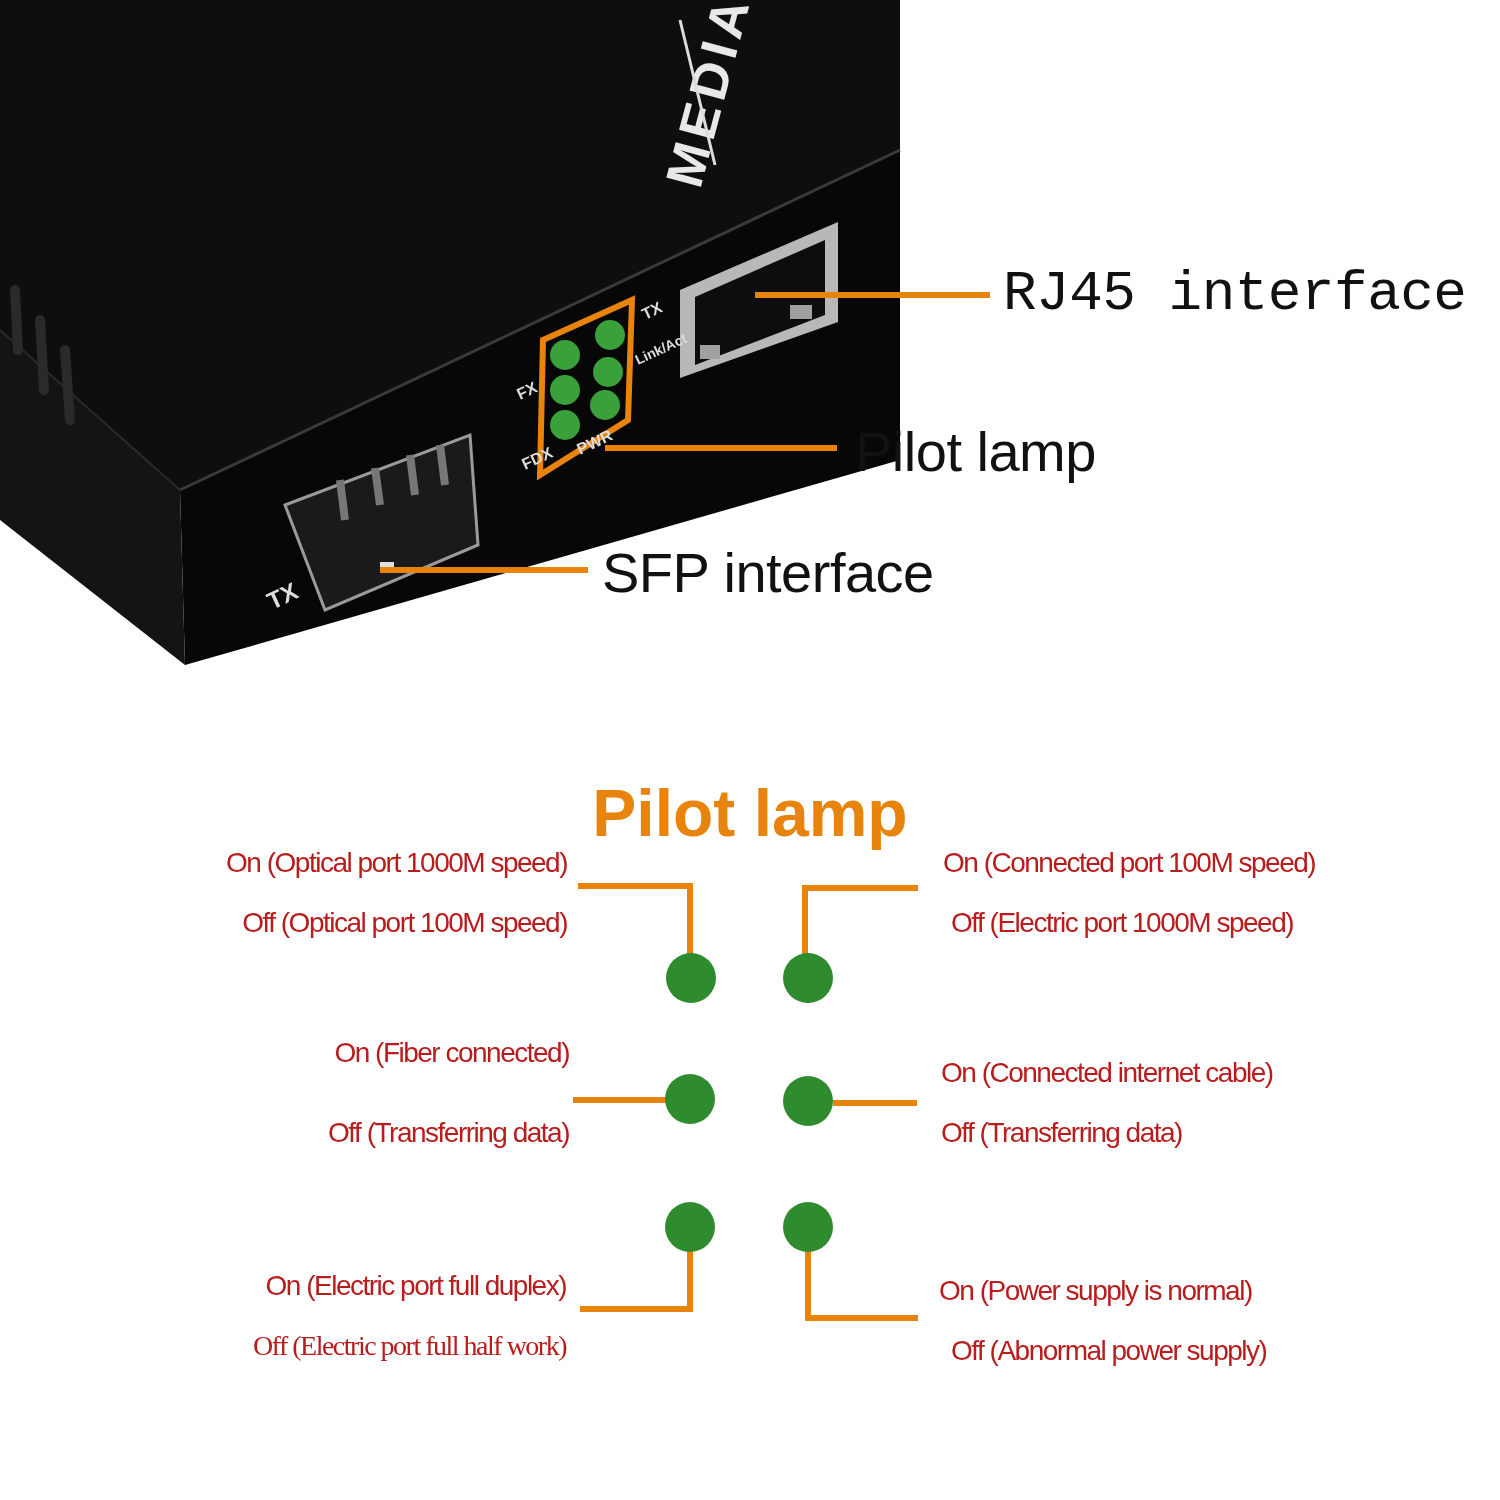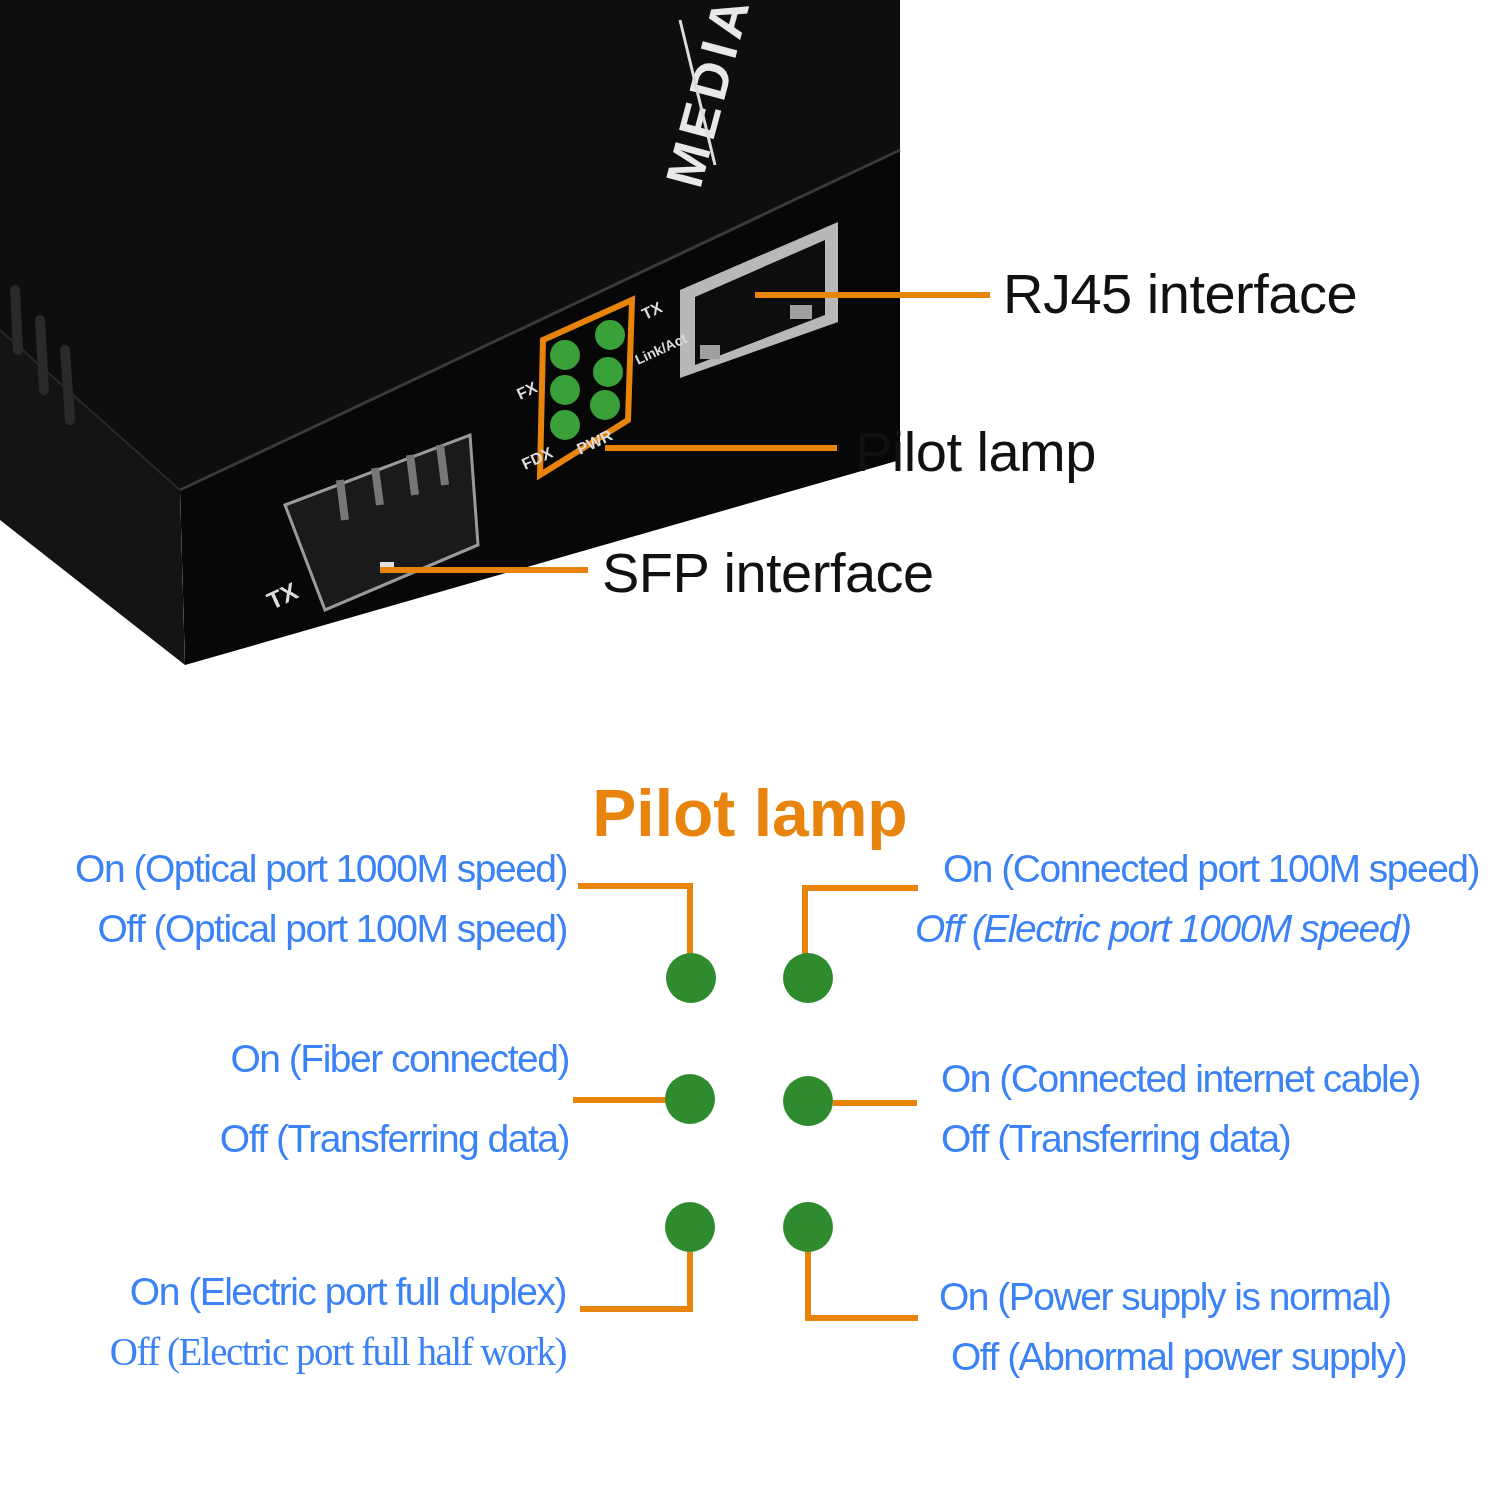--- a/index.html
+++ b/index.html
@@ -1,18 +1,18 @@
 <!DOCTYPE html>
 <html><head>
 <meta charset="utf-8">
 <style>
   html, body { margin: 0; padding: 0; background: #ffffff; }
   body { width: 1500px; height: 1500px; position: relative; overflow: hidden; font-family: "Liberation Sans", sans-serif; }
   .abs { position: absolute; }
-  .lbl { position: absolute; color: #3b82f6; font-size: 39px; letter-spacing: -1.5px; white-space: nowrap; line-height: 1; }
+  .lbl { position: absolute; color: #b91c1c; font-size: 28px; letter-spacing: -1.5px; white-space: nowrap; line-height: 1; }
   .callout { position: absolute; color: #111; font-size: 56px; letter-spacing: -0.5px; white-space: nowrap; line-height: 1; }
   .title { position: absolute; left: 0; width: 1500px; text-align: center; top: 780px; font-size: 66px; font-weight: bold; line-height: 1; }
   .right { text-align: right; }
 </style>
 </head>
 <body>
 
 <svg class="abs" style="left:0;top:0" width="1500" height="700">
 
   <polygon points="0,0 900,0 900,150 180,490 0,330" fill="#0e0e0e"></polygon>
@@ -65,21 +65,21 @@
     </g>
     <rect x="380" y="562" width="14" height="10" fill="#e0e0e0"></rect>
     <text x="0" y="0" transform="translate(272,610) rotate(-25)" fill="#ddd" font-family="Liberation Sans, sans-serif" font-size="24" font-weight="bold">TX</text>
   </g>
 
   <line x1="755" y1="295" x2="990" y2="295" stroke="#e8830c" stroke-width="6"></line>
   <line x1="605" y1="448" x2="837" y2="448" stroke="#e8830c" stroke-width="6"></line>
   <line x1="380" y1="570" x2="588" y2="570" stroke="#e8830c" stroke-width="6"></line>
 </svg>
 
-<div class="callout" style="left:1003px;top:266px;">RJ45 interface</div>
+<div class="callout" style="left:1003px;top:266px;font-family:Liberation Mono, monospace;">RJ45 interface</div>
 <div class="callout" style="left:855px;top:424px;">Pilot lamp</div>
 <div class="callout" style="left:602px;top:545px;">SFP interface</div>
 
 <div class="title" style="color:#e8830c;">Pilot lamp</div>
 
 <svg class="abs" style="left:0;top:840px" width="1500" height="520">
   <g fill="none" stroke="#e8830c" stroke-width="6">
     <polyline points="578,46 690,46 690,115"></polyline>
     <polyline points="918,48 805,48 805,115"></polyline>
     <polyline points="573,260 668,260"></polyline>
@@ -100,19 +100,19 @@
 <div class="lbl right" style="right:933px;top:849px;">On (Optical port 1000M speed)</div>
 <div class="lbl right" style="right:933px;top:909px;">Off (Optical port 100M speed)</div>
 
 <div class="lbl right" style="right:931px;top:1039px;">On (Fiber connected)</div>
 <div class="lbl right" style="right:931px;top:1119px;">Off (Transferring data)</div>
 
 <div class="lbl right" style="right:934px;top:1272px;">On (Electric port full duplex)</div>
 <div class="lbl right" style="right:934px;top:1332px;font-family:Liberation Serif, serif;">Off (Electric port full half work)</div>
 
 <div class="lbl" style="left:943px;top:849px;">On (Connected port 100M speed)</div>
-<div class="lbl" style="left:915px;top:909px;font-style:italic;">Off (Electric port 1000M speed)</div>
+<div class="lbl" style="left:951px;top:909px;">Off (Electric port 1000M speed)</div>
 
 <div class="lbl" style="left:941px;top:1059px;">On (Connected internet cable)</div>
 <div class="lbl" style="left:941px;top:1119px;">Off (Transferring data)</div>
 
 <div class="lbl" style="left:939px;top:1277px;">On (Power supply is normal)</div>
 <div class="lbl" style="left:939px;top:1337px;margin-left:12px;">Off (Abnormal power supply)</div>
 
 </body></html>

